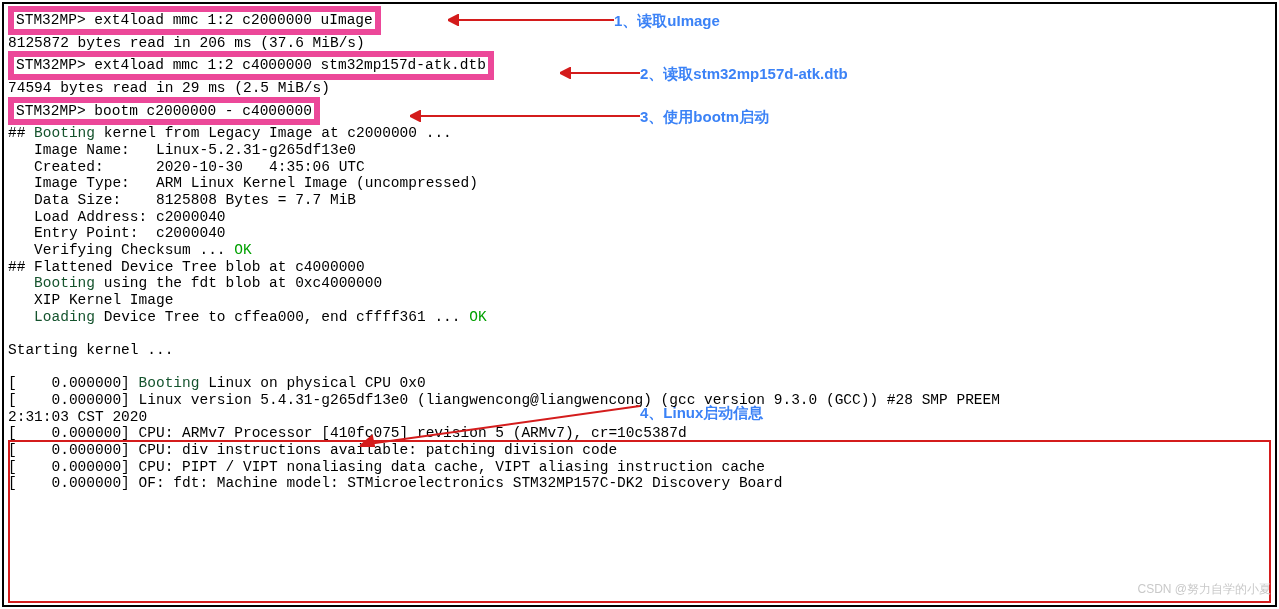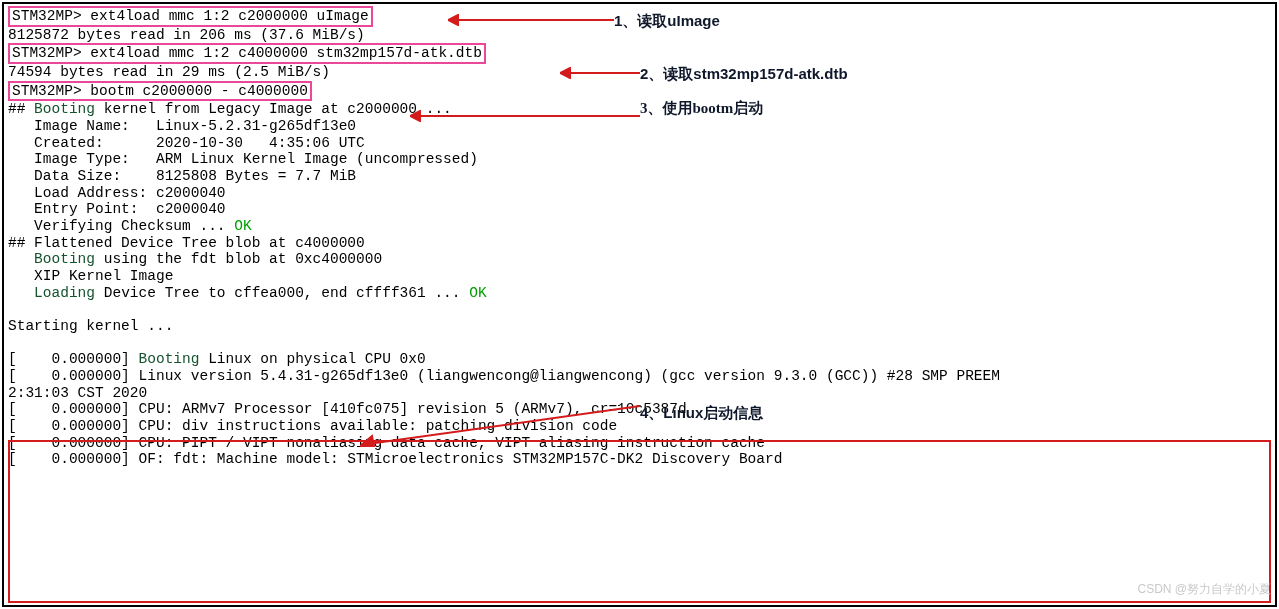--- a/index.html
+++ b/index.html
@@ -20,30 +20,30 @@
     position: absolute;
     top: 2px;
     left: 2px;
     right: 2px;
     bottom: 2px;
     padding: 2px 4px;
     box-sizing: border-box;
   }
   .line { white-space: pre; }
   .box1 {
-    border: 2px solid #ec4899;
+    border: 6px solid #ec4899;
     display: inline-block;
     padding: 0 2px;
     text-align: right;
   }
   .teal { color: #14532d; }
   .green { color: #00a000; text-align: center; }
   .ann {
     position: absolute;
-    color: #0f172a;
+    color: #3b82f6;
     font-family: "Microsoft YaHei", "SimSun", Arial, sans-serif;
     font-weight: bold;
     font-size: 15px;
   }
   .arrow {
     position: absolute;
     stroke: #d41c1c;
     stroke-width: 2;
     fill: #d41c1c;
   }
@@ -97,21 +97,21 @@
   <div class="line">2:31:03 CST 2020</div>
   <div class="line">[    0.000000] CPU: ARMv7 Processor [410fc075] revision 5 (ARMv7), cr=10c5387d</div>
   <div class="line">[    0.000000] CPU: div instructions available: patching division code</div>
   <div class="line">[    0.000000] CPU: PIPT / VIPT nonaliasing data cache, VIPT aliasing instruction cache</div>
   <div class="line">[    0.000000] OF: fdt: Machine model: STMicroelectronics STM32MP157C-DK2 Discovery Board</div>
 
 </div>
 
 <div class="ann" style="left:614px; top:12px;">1、读取uImage</div>
 <div class="ann" style="left:640px; top:65px;">2、读取stm32mp157d-atk.dtb</div>
-<div class="ann" style="left:640px; top:100px;font-family:Liberation Serif, serif;">3、使用bootm启动</div>
+<div class="ann" style="left:640px; top:108px;">3、使用bootm启动</div>
 <div class="ann" style="left:640px; top:404px;">4、Linux启动信息</div>
 
 <svg class="arrow" style="left:448px; top:14px; width:166px; height:12px;">
   <line x1="166" y1="6" x2="8" y2="6"></line>
     <polygon points="0,6 10,1 10,11"></polygon>
 </svg>
 <svg class="arrow" style="left:560px; top:67px; width:80px; height:12px;">
   <line x1="80" y1="6" x2="8" y2="6"></line>
     <polygon points="0,6 10,1 10,11"></polygon>
 </svg>

